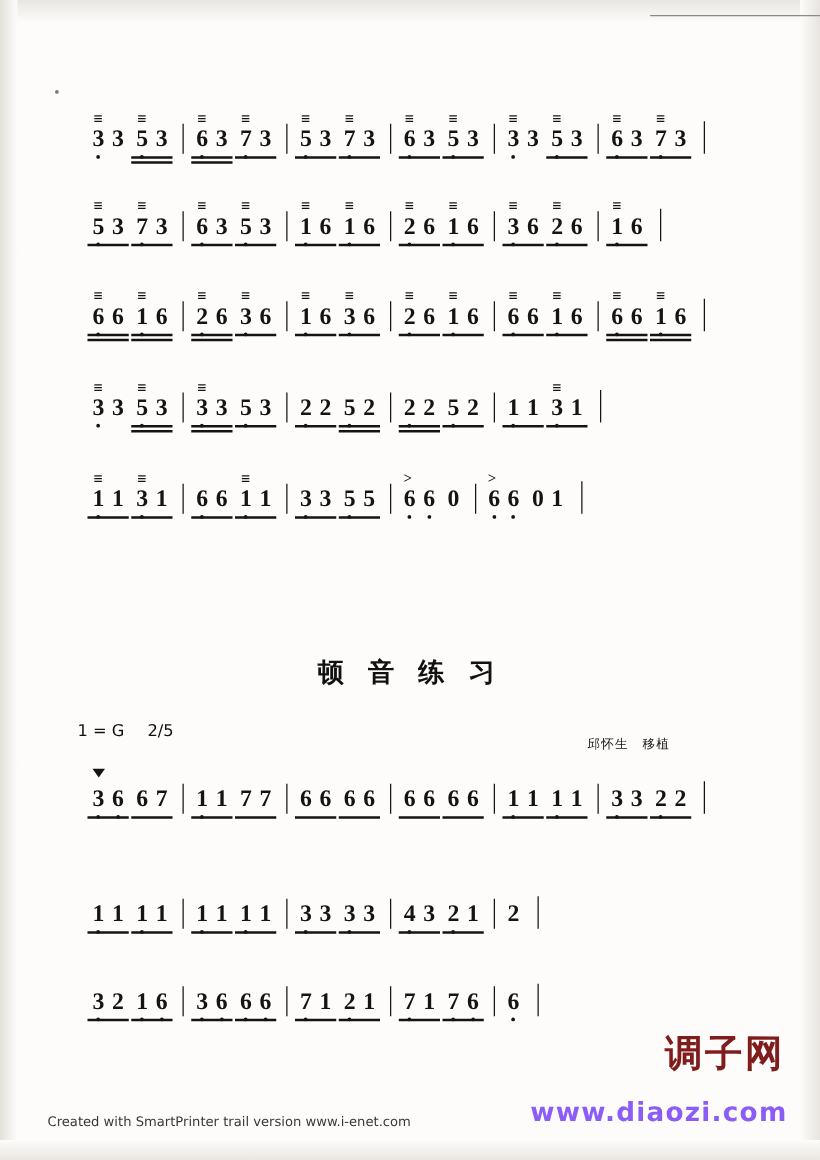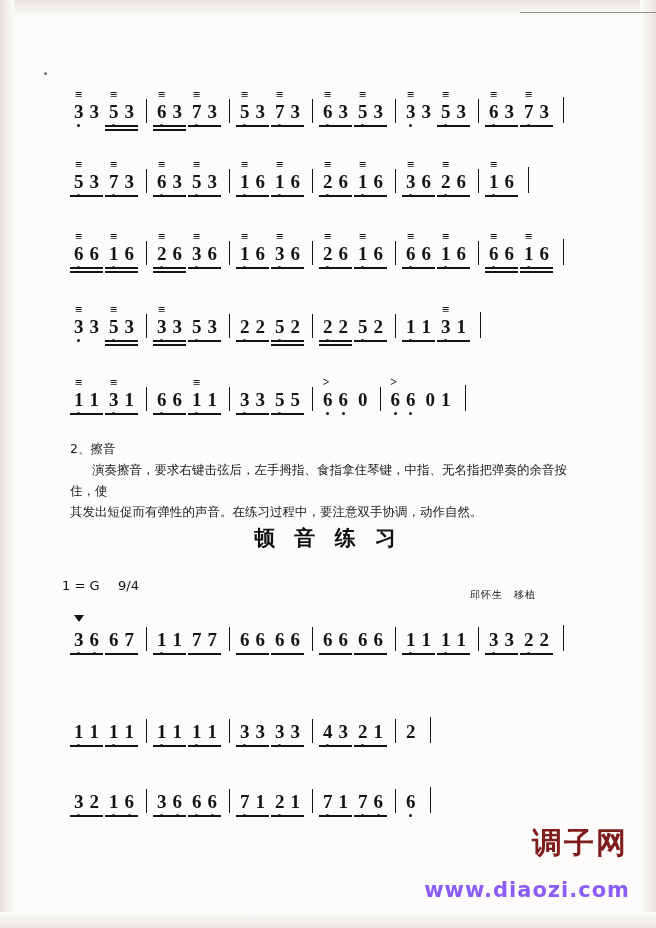--- a/index.html
+++ b/index.html
@@ -397,29 +397,24 @@
           <span class="note dotu">6</span>
         </div>
         <div class="grp">
           <span class="note">0</span>
           <span class="note">1</span>
         </div>
         <span class="barend"></span>
       </div>
     </div>
 
-  <div class="prose" style="top:438px;">
-    <span class="lbl">2、擦音</span>
-    <span class="ind">演奏擦音，要求右键击弦后，左手拇指、食指拿住琴键，中指、无名指把弹奏的余音按住，使</span>
-    <span>其发出短促而有弹性的声音。在练习过程中，要注意双手协调，动作自然。</span>
-  </div>
 
   <div class="sect-title" style="top:524px;">顿 音 练 习</div>
   <div class="key-line" style="left:62px; top:578px;text-align:center;">1 = G</div>
-  <div class="key-line" style="left:118px; top:578px;">9/4</div>
+  <div class="key-line" style="left:118px; top:578px;">2/5</div>
   <div class="credit" style="left:470px; top:588px;">邱怀生　移植</div>
 
   <div class="stave" id="st5" style="top:608px;">
       <div class="row">
         <div class="grp beam1">
           <span class="note dotu">3<span class="tri"></span></span>
           <span class="note dotu">6</span>
         </div>
         <div class="grp beam1">
           <span class="note">6</span>
@@ -557,13 +552,14 @@
         <span class="bar"></span>
         <div class="grp">
           <span class="note dotu">6</span>
         </div>
         <span class="barend"></span>
       </div>
     </div>
 
   <div class="wm-cn">调子网</div>
   <div class="wm-url">www.diaozi.com</div>
+  <div class="footer-note">Created with SmartPrinter trail version www.i-enet.com</div>
 </div>
 
 </body></html>

